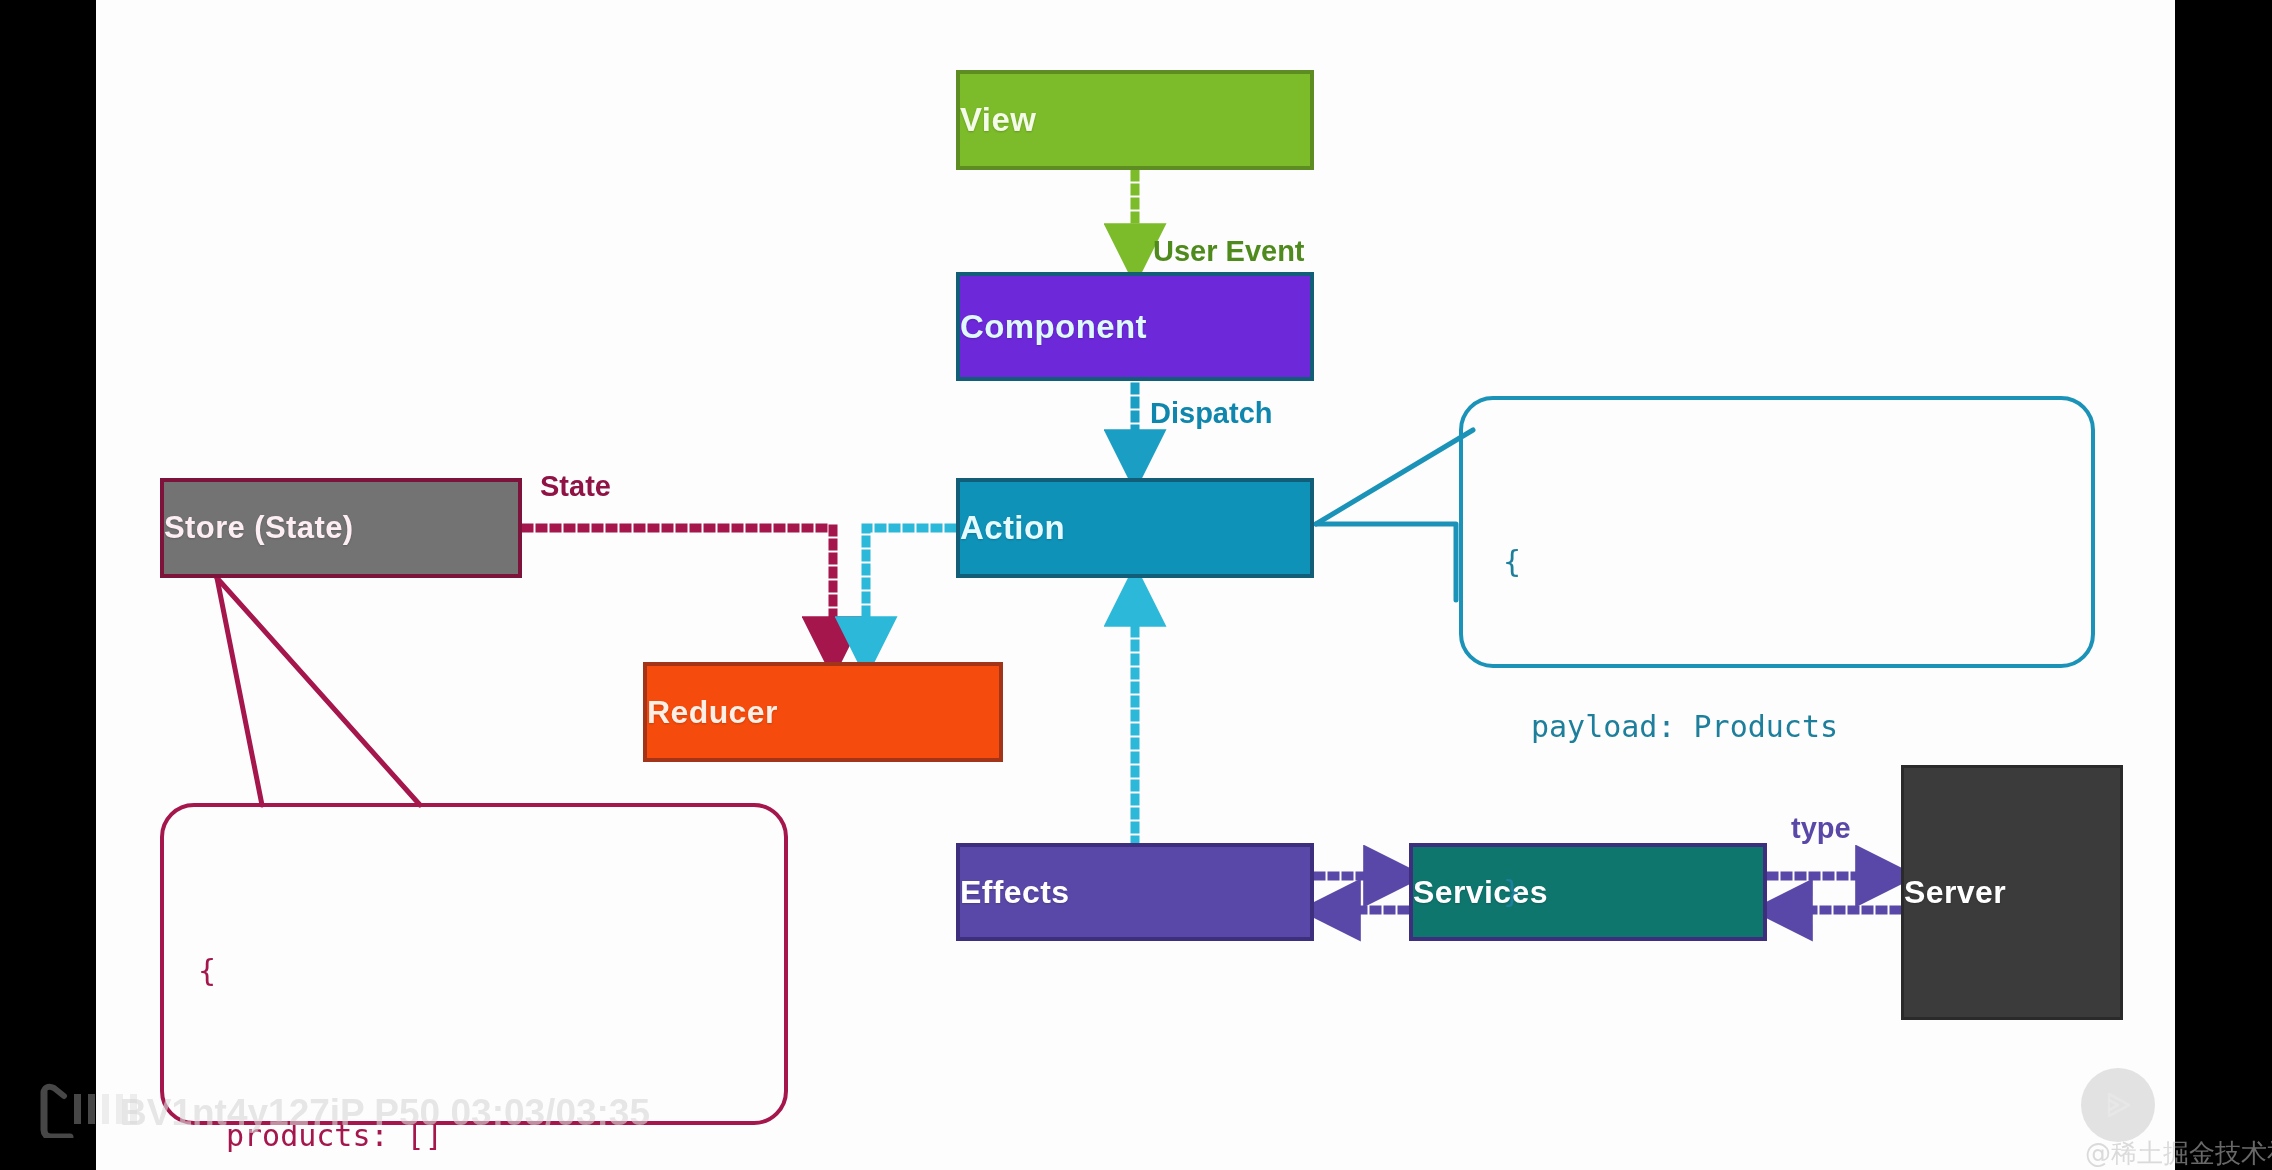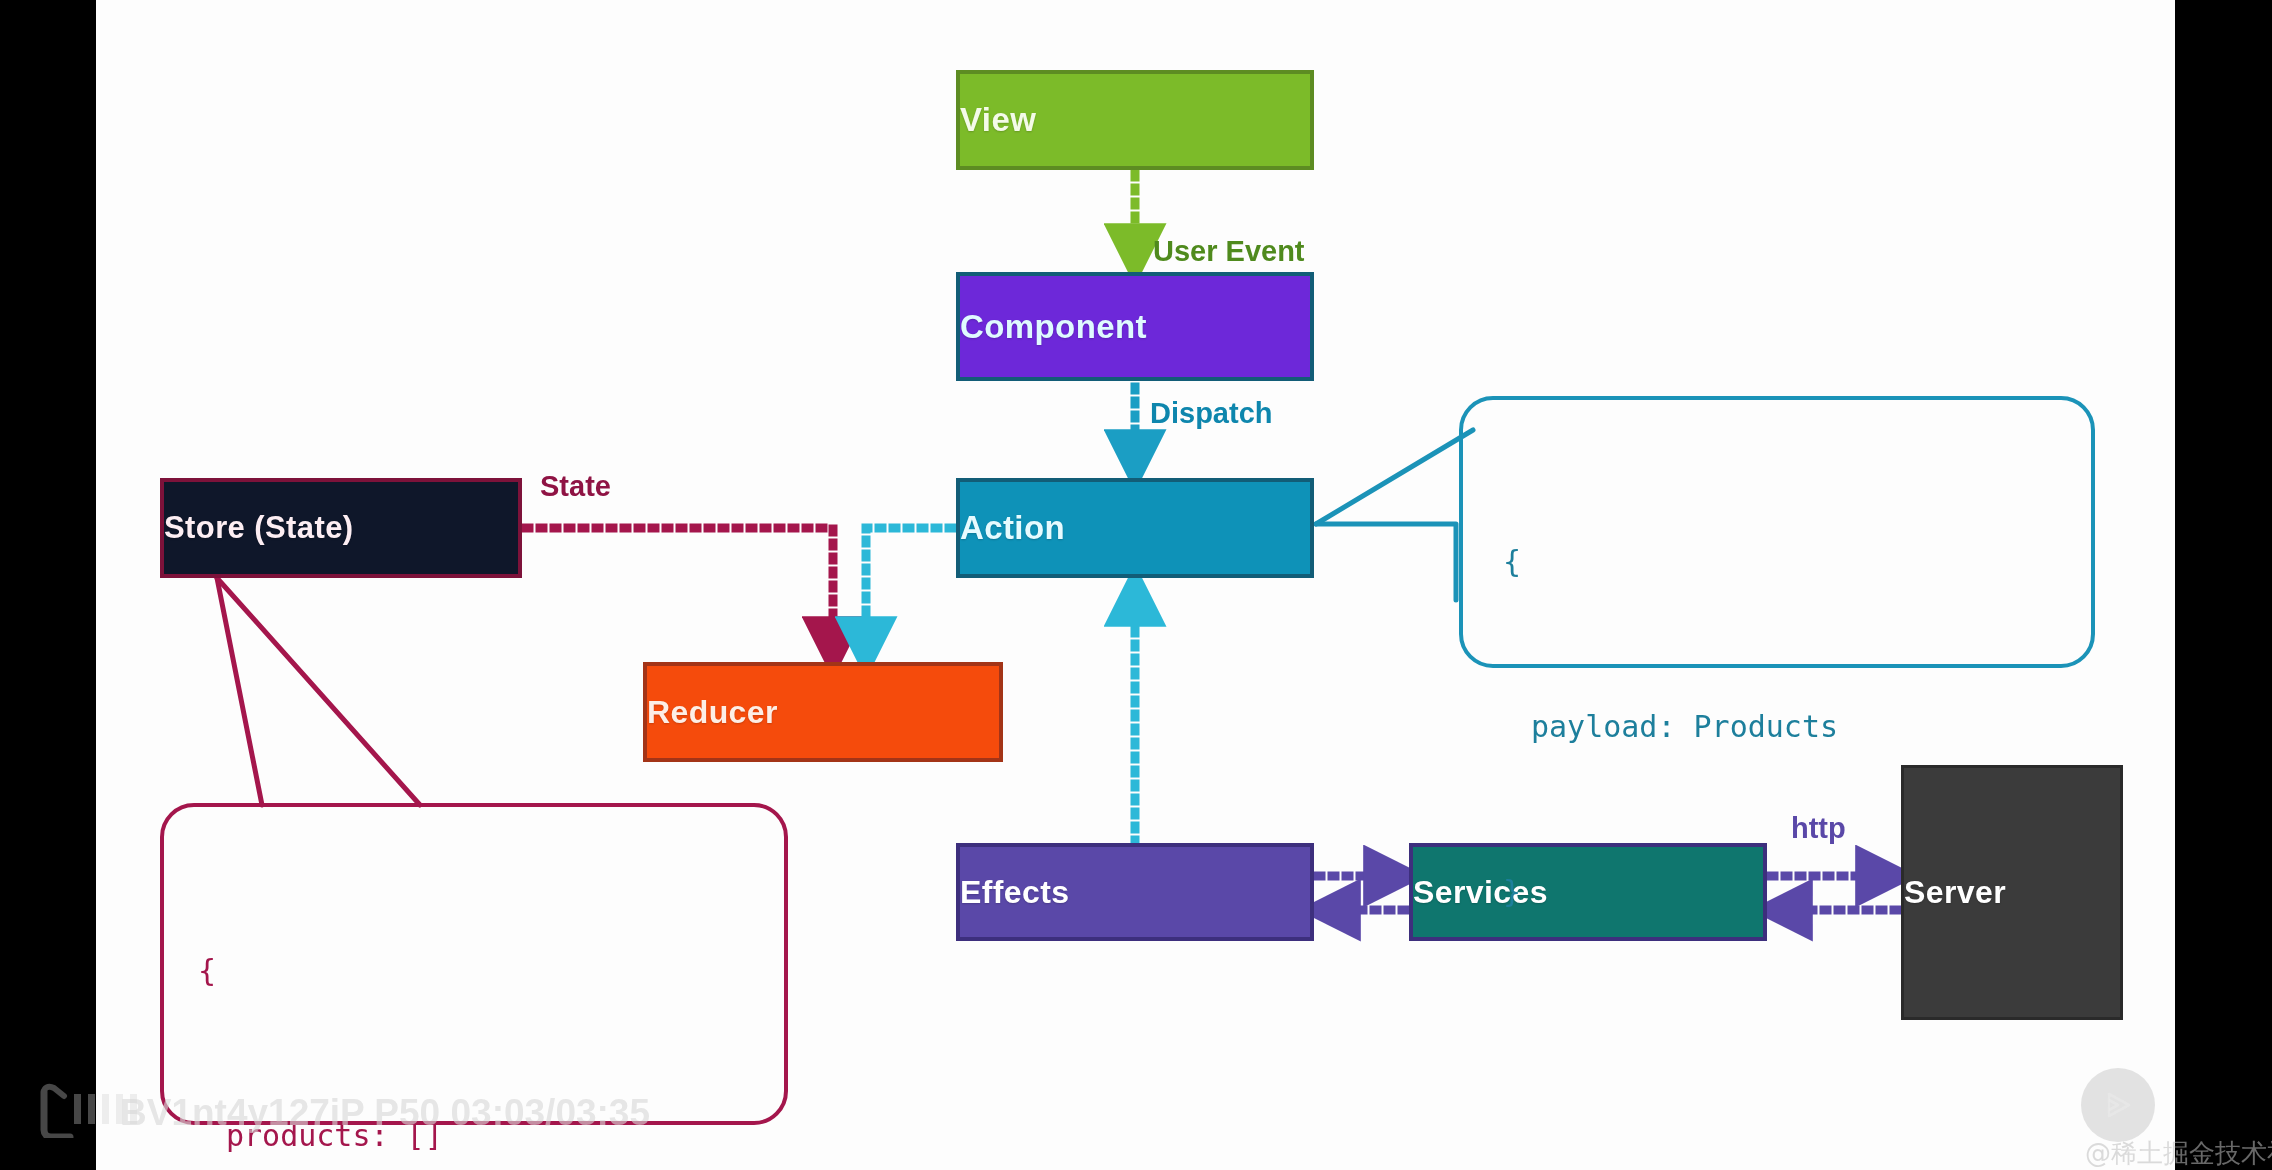--- a/index.html
+++ b/index.html
@@ -59,21 +59,21 @@
   }
   .node-action {
     left: 956px; top: 478px; width: 358px; height: 100px;
     background: #0e92b8;
     border: 4px solid #125d77;
     font-size: 33px;
     color: #e6fbff;
   }
   .node-store {
     left: 160px; top: 478px; width: 362px; height: 100px;
-    background: #0f172a;
+    background: #737373;
     border: 4px solid #7d123a;
     font-size: 31px;
     color: #fdeef3;
   }
   .node-reducer {
     left: 643px; top: 662px; width: 360px; height: 100px;
     background: #f54b0c;
     border: 4px solid #a33417;
     font-size: 32px;
     color: #fdeee6;
@@ -267,21 +267,21 @@
     <span>Services</span>
   </div>
 
   <div class="node node-server">
     <span>Server</span>
   </div>
 
   <div class="edge-label lbl-user-event">User Event</div>
   <div class="edge-label lbl-dispatch">Dispatch</div>
   <div class="edge-label lbl-state">State</div>
-  <div class="edge-label lbl-http">http</div>
+  <div class="edge-label lbl-http">type</div>
 
   <div class="callout callout-action">
     <span class="ln">{</span>
     <span class="ln indent">payload: Products</span>
     <span class="ln">}</span>
   </div>
 
   <div class="callout callout-state">
     <span class="ln">{</span>
     <span class="ln indent">products: []</span>

